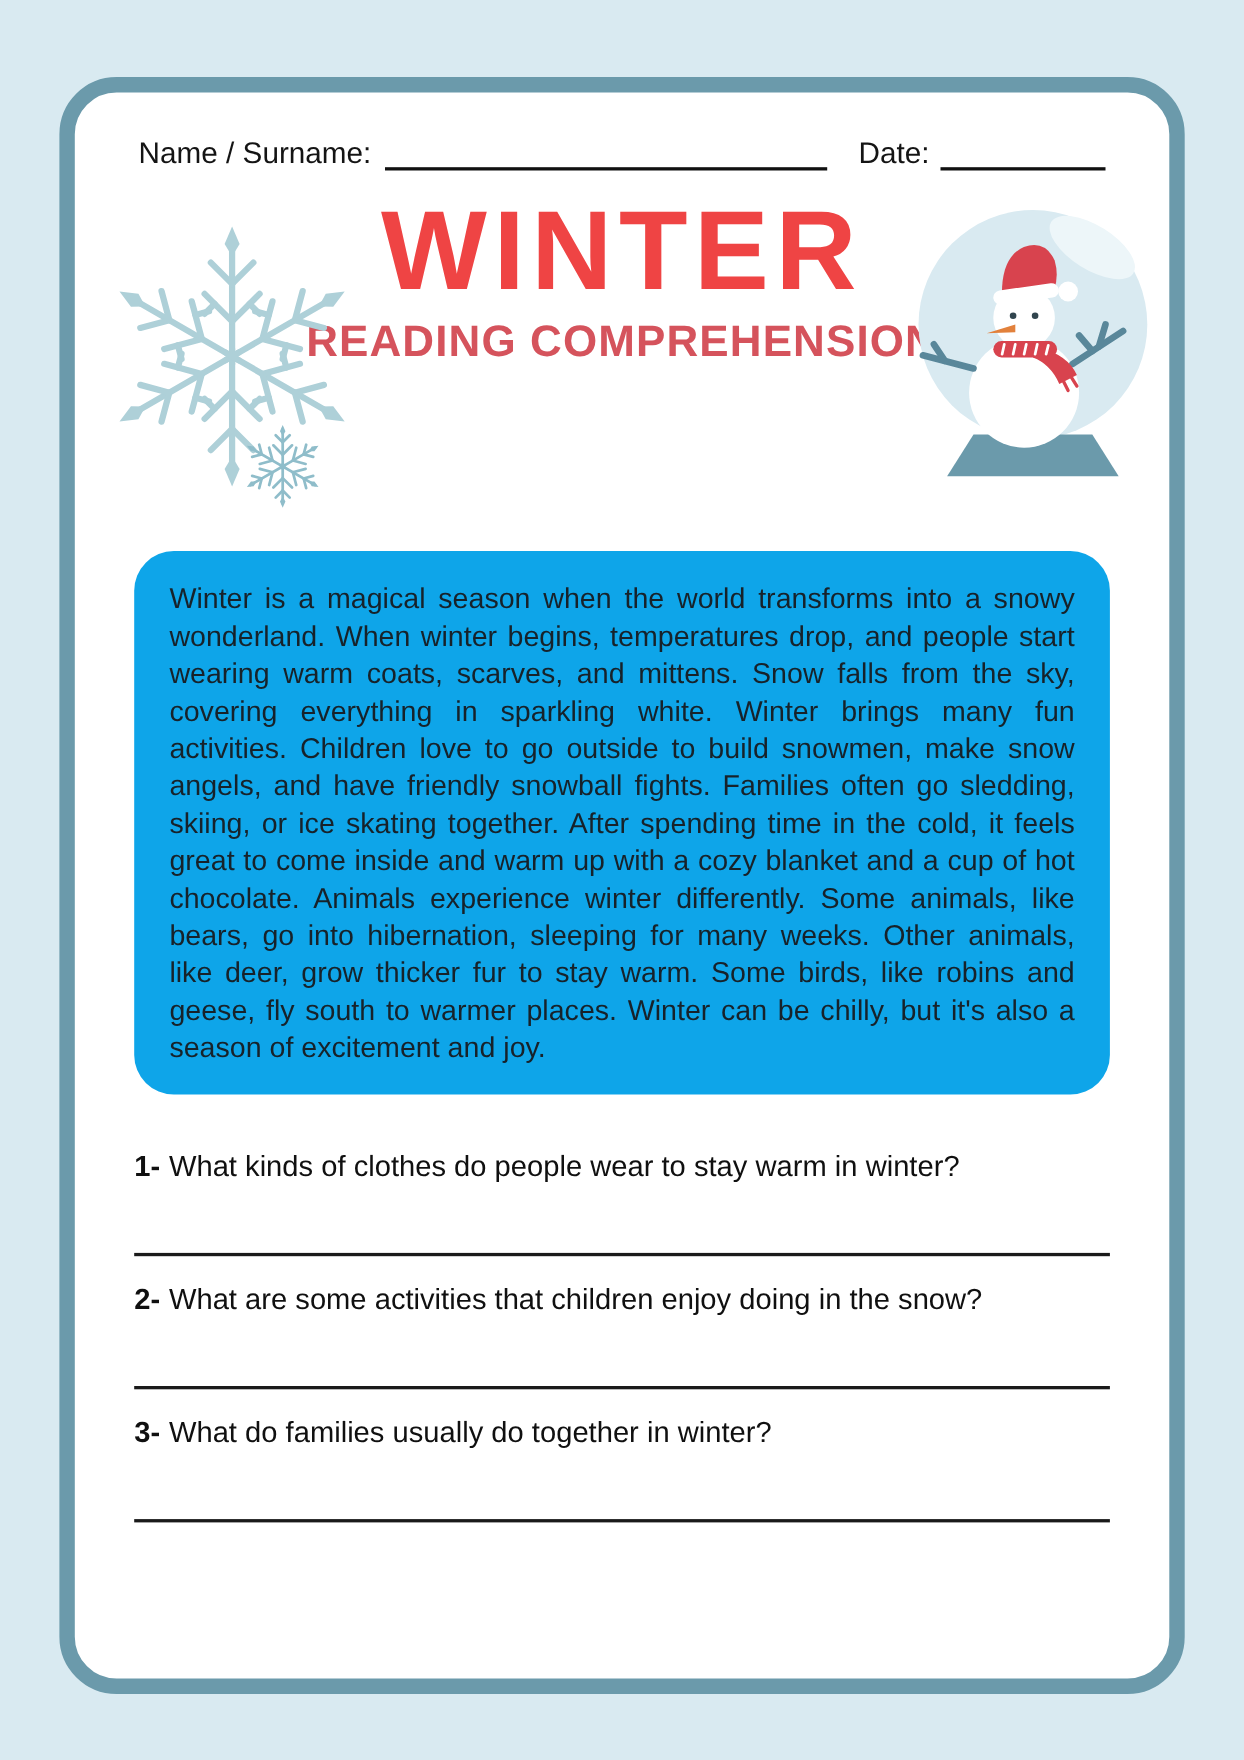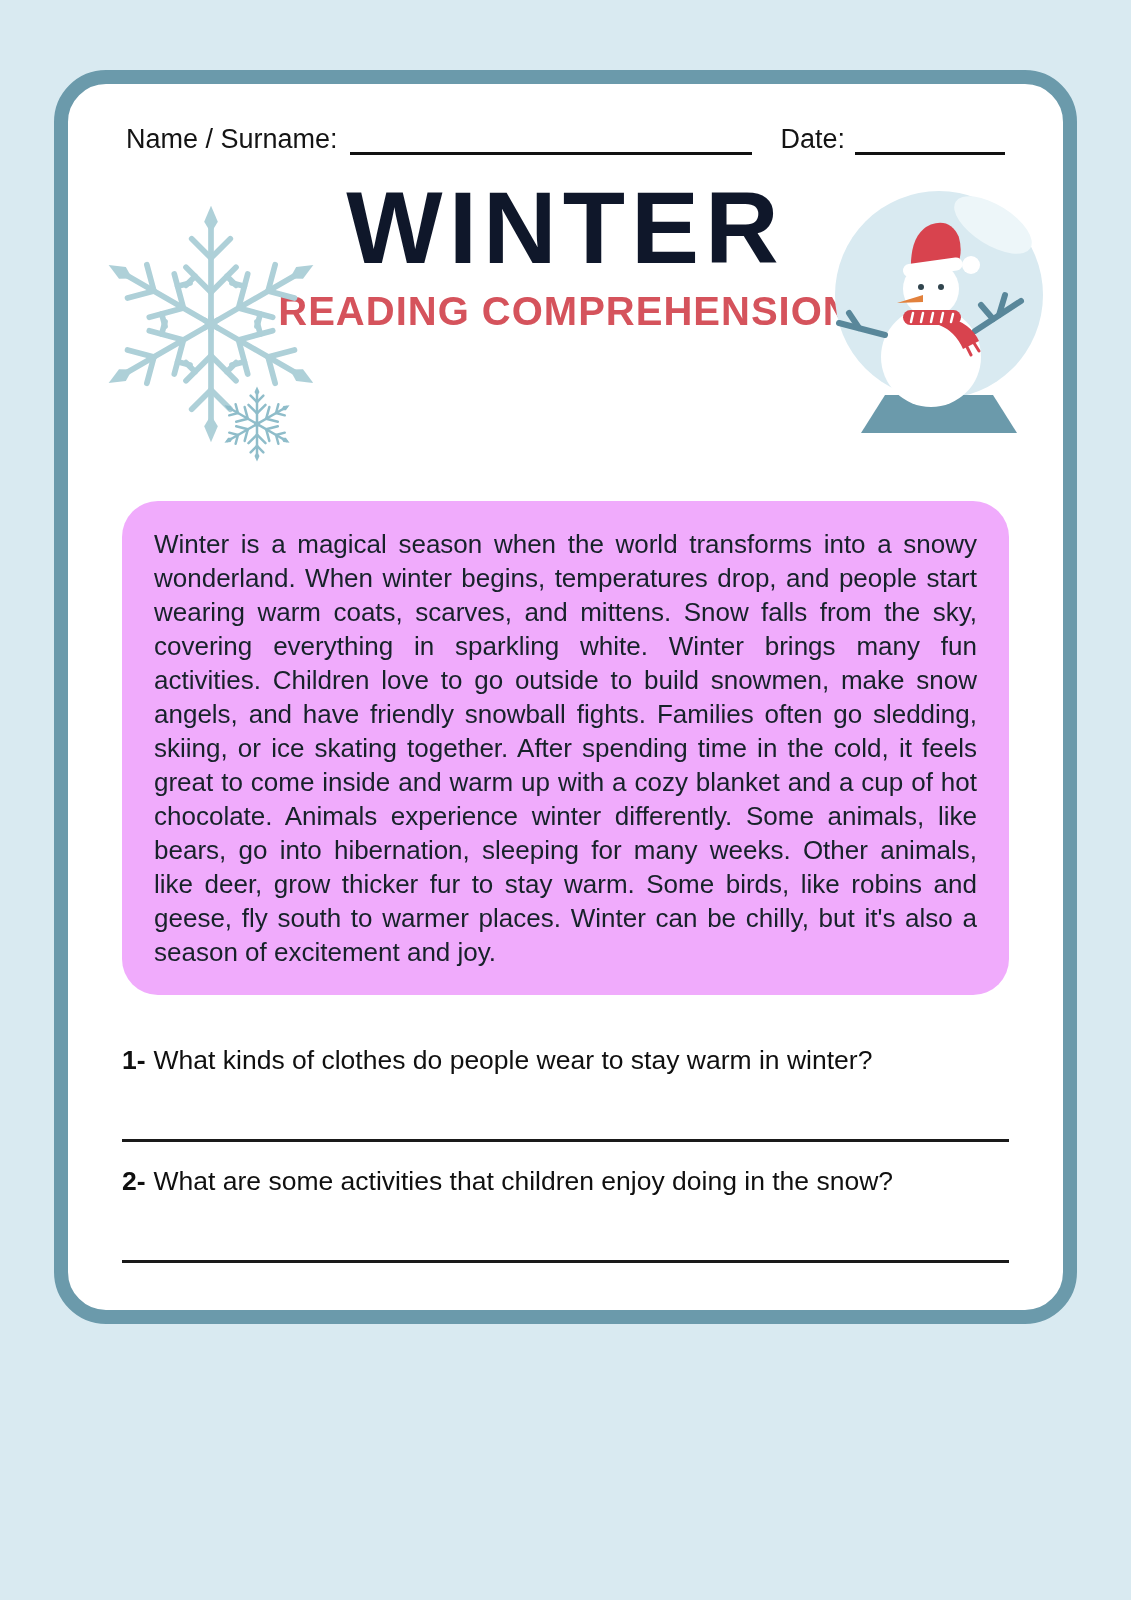--- a/index.html
+++ b/index.html
@@ -6,21 +6,21 @@
   body{
     width:1131px;height:1600px;
     background:#d9eaf1;
     font-family:"Liberation Sans", sans-serif;
     position:relative;
     color:#1a1a1a;
     overflow:hidden;
   }
   .card{
     position:absolute;left:54px;top:70px;
-    width:1023px;height:1254px;
+    width:1023px;height:1470px;
     box-sizing:border-box;
     background:#ffffff;
     border:14px solid #6b9aab;
     border-radius:52px;
     overflow:hidden;
   }
   .inner{padding:38px 54px 0 54px;position:relative;}
   
   .head-row{
     display:flex;align-items:flex-end;
@@ -36,41 +36,41 @@
   .date-line{width:150px;margin-left:10px;}
   
   .hero{position:relative;height:302px;margin-top:8px;}
   .big-flake{position:absolute;left:-36px;top:22px;width:250px;height:250px;}
   .small-flake{position:absolute;left:96px;top:208px;width:78px;height:78px;}
   .globe{position:absolute;right:-44px;top:6px;width:228px;height:252px;}
   .title{
     text-align:center;
     font-size:102px;font-weight:bold;
     letter-spacing:6px;
-    color:#0f172a;
+    color:#ef4444;
     margin-top:22px;
     line-height:1.0;
   }
   .subtitle{
     text-align:center;
     font-size:40px;font-weight:bold;
     letter-spacing:1px;
     color:#d5535c;
     margin-top:10px;
   }
   .instruction{
     text-align:center;
     font-size:26px;
     color:#111;
     margin-top:32px;
   }
   
   .passage-box{
     margin-top:22px;
-    background:#f0abfc;
+    background:#0ea5e9;
     border-radius:36px;
     padding:26px 32px;
     font-size:26px;
     line-height:34px;
     text-align:justify;
     color:#17222a;
   }
   
   .question{margin-top:24px;font-size:26.5px;color:#101010;}
   .question.first{margin-top:50px;}
@@ -188,18 +188,21 @@
       <div class="question first">
         <span class="q-num">1-</span><span>What kinds of clothes do people wear to stay warm in winter?</span>
       </div>
       <div class="answer-line"></div>
 
       <div class="question">
         <span class="q-num">2-</span><span>What are some activities that children enjoy doing in the snow?</span>
       </div>
       <div class="answer-line"></div>
 
+      <div class="question">
+        <span class="q-num">3-</span><span>What do families usually do together in winter?</span>
+      </div>
       <div class="answer-line"></div>
 
 
     </div>
   </div>
 </div>
 
 </body></html>

